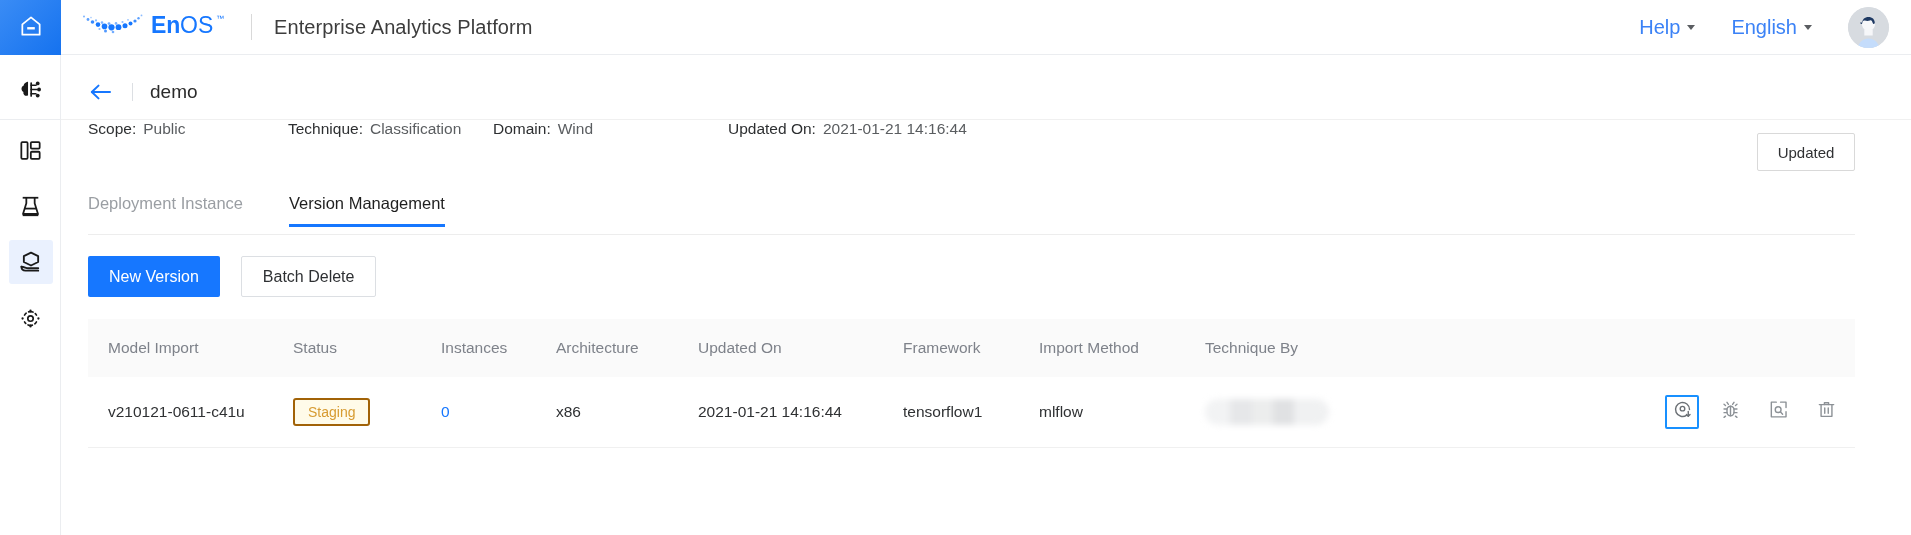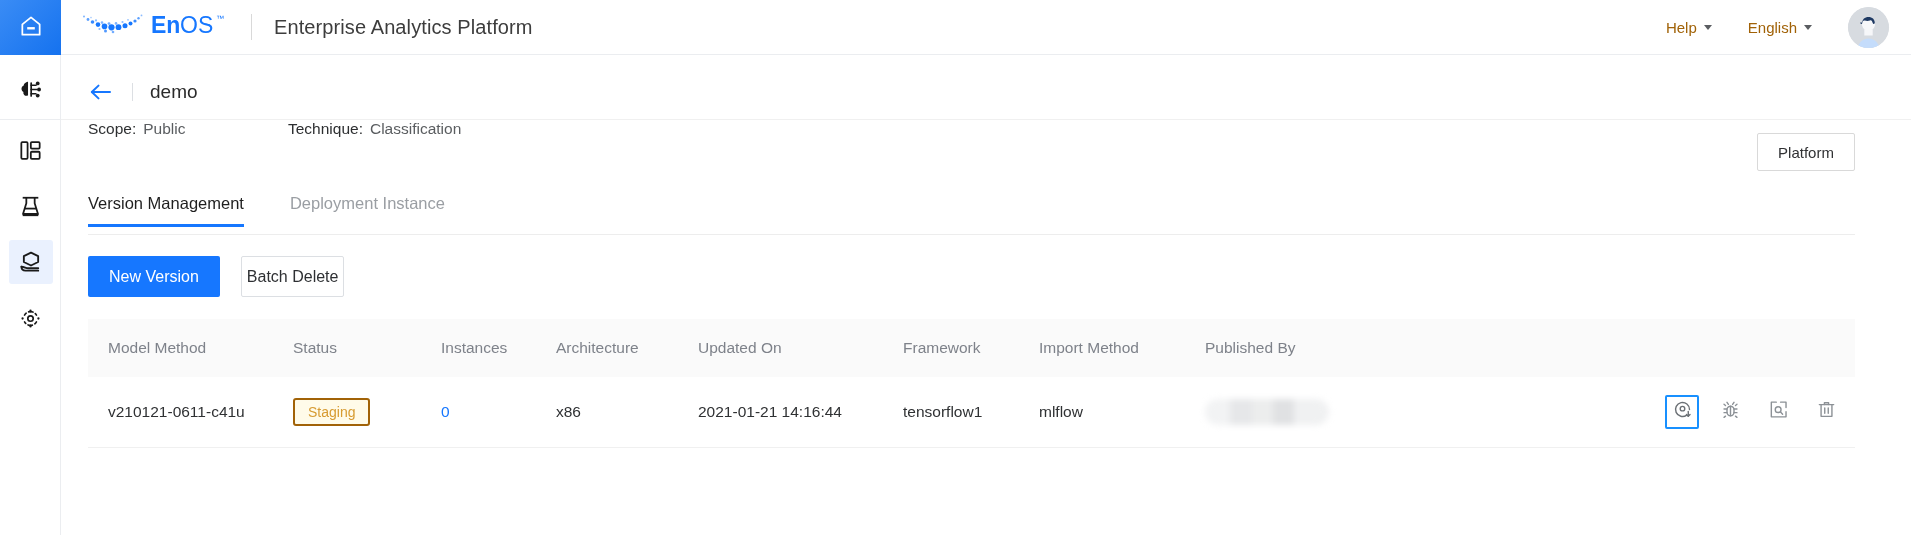--- a/index.html
+++ b/index.html
@@ -89,22 +89,22 @@
     letter-spacing: .1px;
     font-weight: 400;
   }
   .top-right {
     margin-left: auto;
     display: flex;
     align-items: center;
     padding-right: 22px;
   }
   .top-link {
-    font-size: 15px;
-    color: #a16207;
+    font-size: 20px;
+    color: #3b82f6;
     display: flex;
     align-items: center;
     margin-right: 36px;
     cursor: pointer;
     white-space: nowrap;
   }
   .caret {
     display: inline-block;
     margin-left: 7px;
     width: 0; height: 0;
@@ -231,21 +231,21 @@
     background: #1677ff;
     border: none;
     border-radius: 2px;
     color: #fff;
     font-size: 16px;
     font-family: "Liberation Sans", sans-serif;
     cursor: pointer;
   }
   .btn-default {
     height: 41px;
-    padding: 0 5px;
+    padding: 0 21px;
     margin-left: 21px;
     background: #fff;
     border: 1px solid #dcdfe3;
     border-radius: 2px;
     color: #2e3033;
     font-size: 16px;
     font-family: "Liberation Sans", sans-serif;
     cursor: pointer;
   }
 
@@ -475,26 +475,32 @@
       <span class="crumb-title">demo</span>
     </div>
 
     <div class="meta-row">
       <div class="meta-item" style="width:200px">
         <span class="k">Scope:</span><span class="v">Public</span>
       </div>
       <div class="meta-item" style="width:205px">
         <span class="k">Technique:</span><span class="v">Classification</span>
       </div>
-      <button class="details-btn">Platform</button>
+      <div class="meta-item" style="width:235px">
+        <span class="k">Domain:</span><span class="v">Wind</span>
+      </div>
+      <div class="meta-item">
+        <span class="k">Updated On:</span><span class="v">2021-01-21 14:16:44</span>
+      </div>
+      <button class="details-btn">Updated</button>
     </div>
 
     <div class="tabs">
+      <div class="tab">Deployment Instance</div>
       <div class="tab active">Version Management</div>
-      <div class="tab">Deployment Instance</div>
     </div>
 
     <div class="actions">
       <button class="btn-primary">New Version</button>
       <button class="btn-default">Batch Delete</button>
     </div>
 
     <div class="table-wrap">
       <table class="grid">
         <colgroup>
@@ -503,28 +509,28 @@
             <col style="width:115px">
           <col style="width:142px">
             <col style="width:205px">
             <col style="width:136px">
           <col style="width:166px">
             <col style="width:230px">
             <col>
         </colgroup>
         <thead>
           <tr>
-            <th>Model Method</th>
+            <th>Model Import</th>
             <th>Status</th>
             <th>Instances</th>
             <th>Architecture</th>
             <th>Updated On</th>
             <th>Framework</th>
             <th>Import Method</th>
-            <th>Published By</th>
+            <th>Technique By</th>
             <th></th>
           </tr>
         </thead>
         <tbody>
           <tr>
             <td>v210121-0611-c41u</td>
             <td>
               <span class="badge-staging">Staging</span>
             </td>
             <td>

